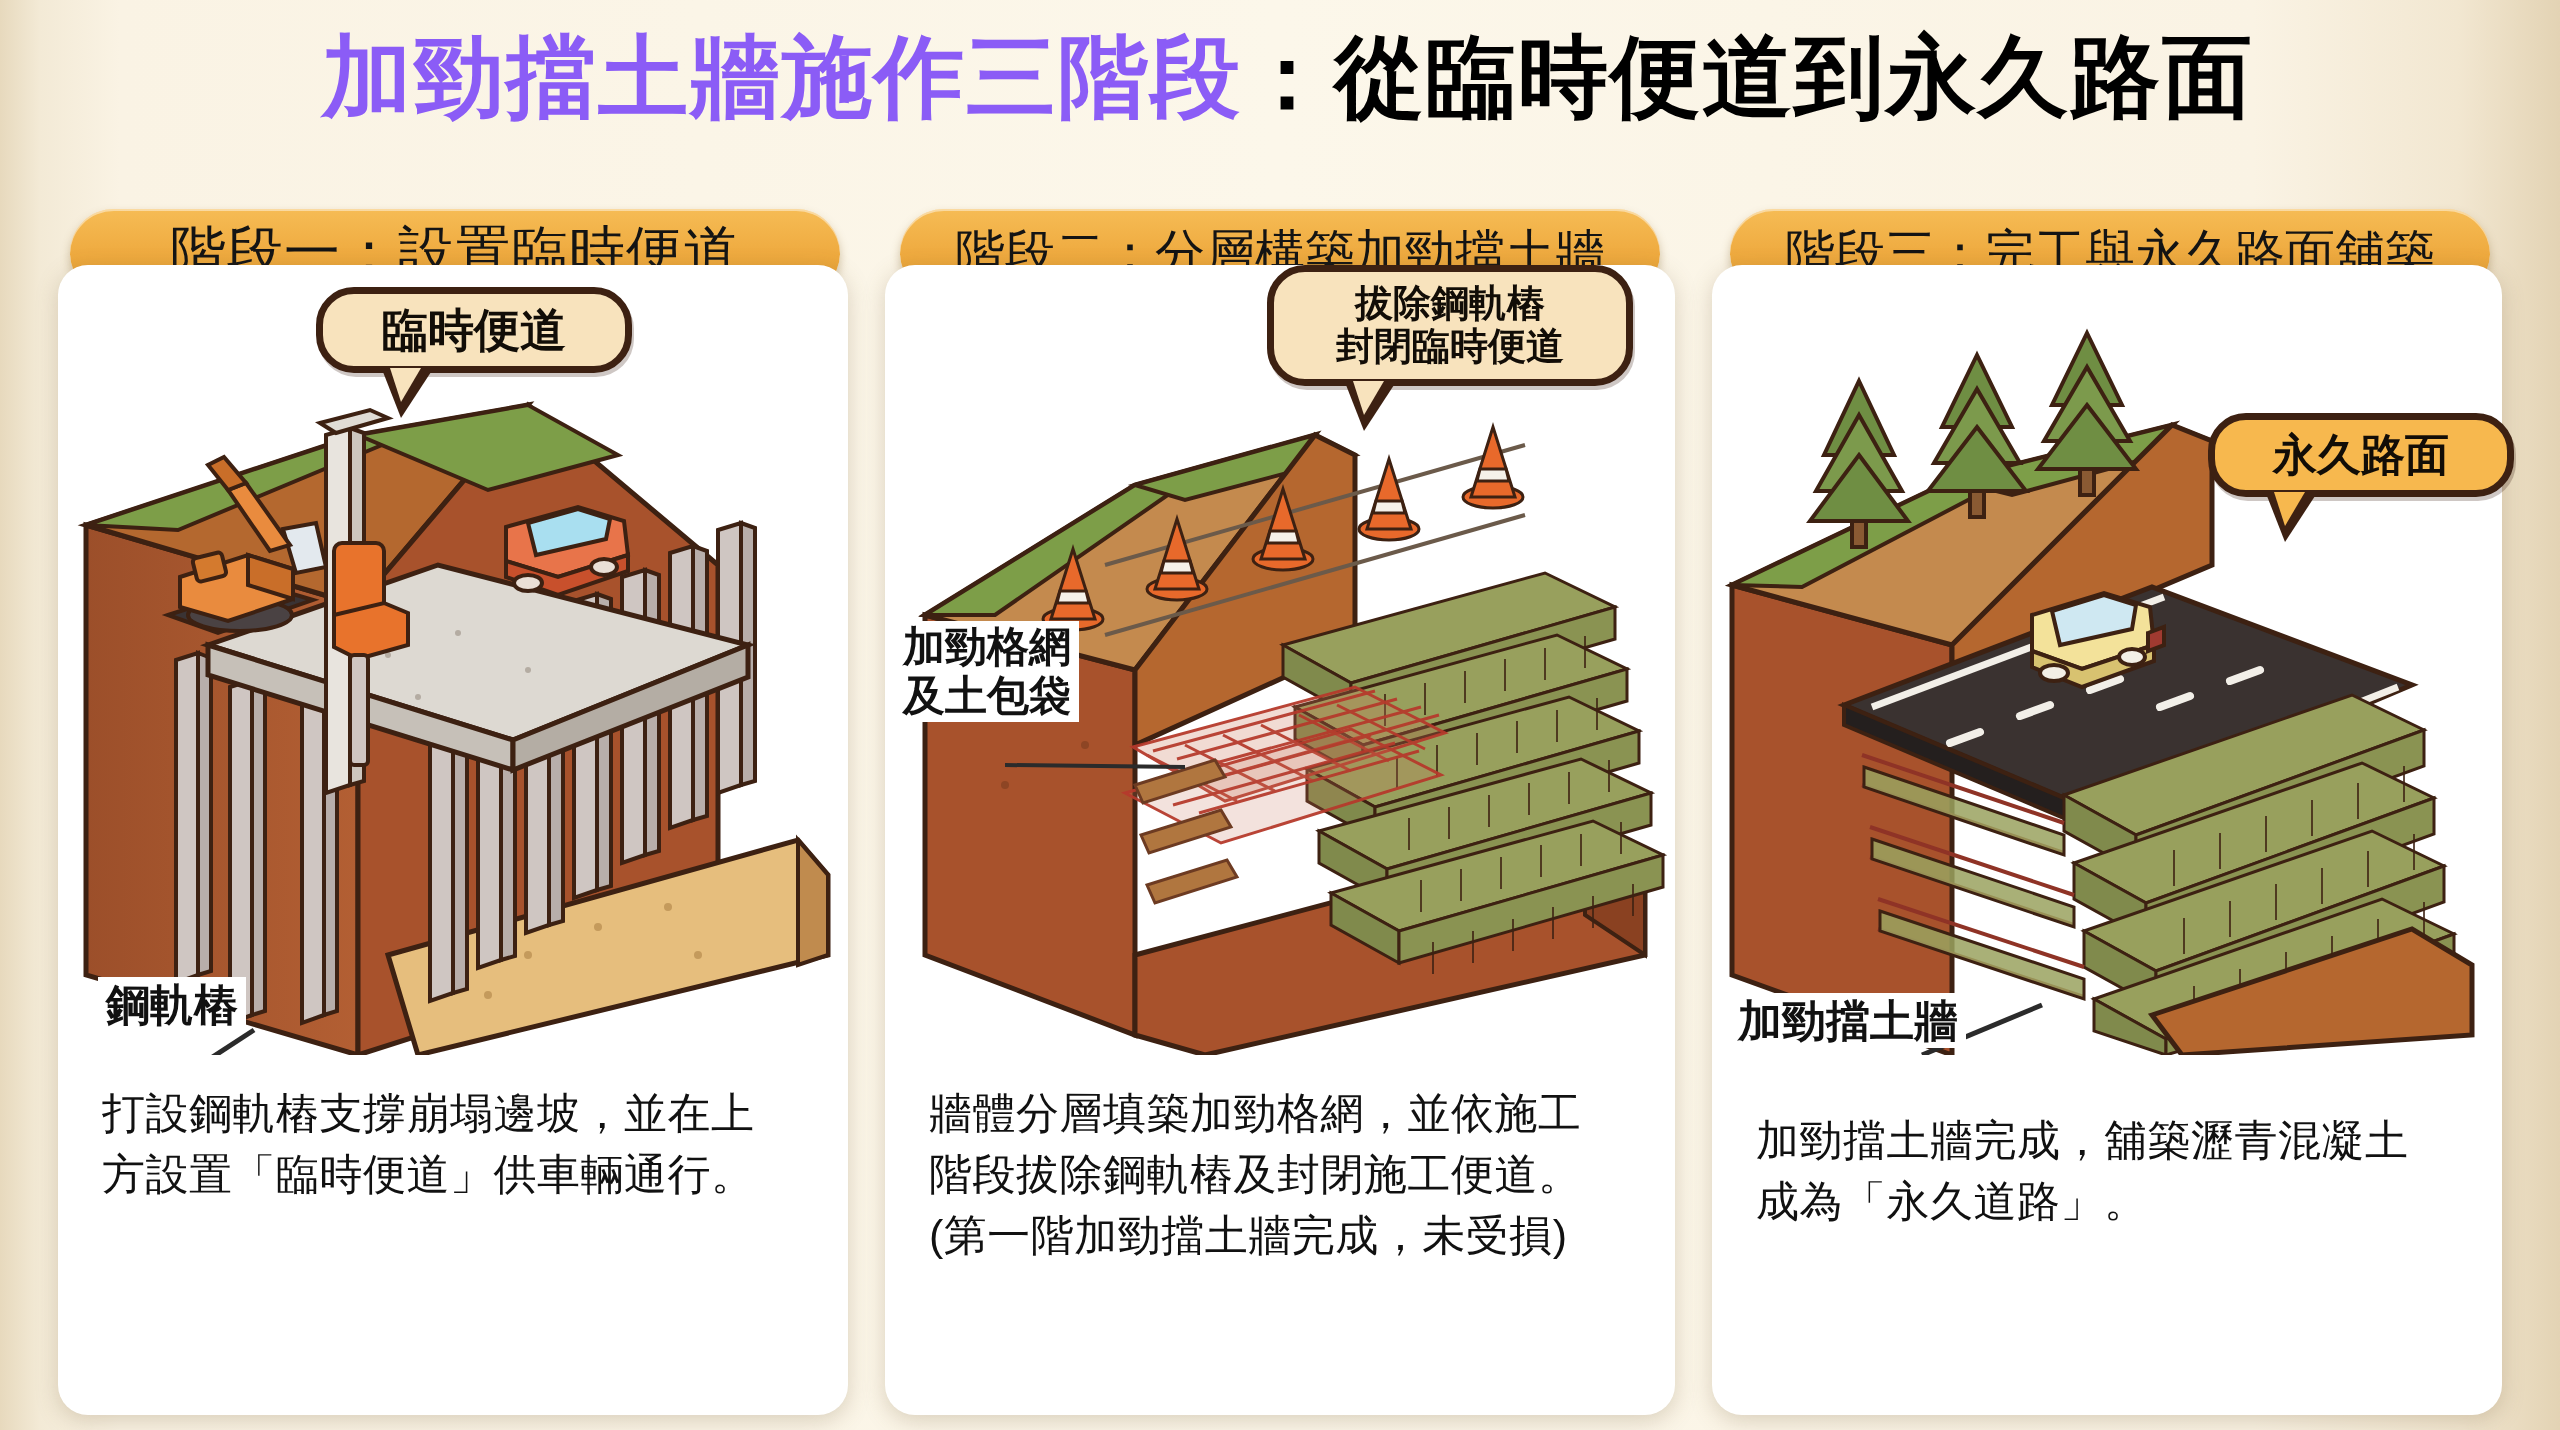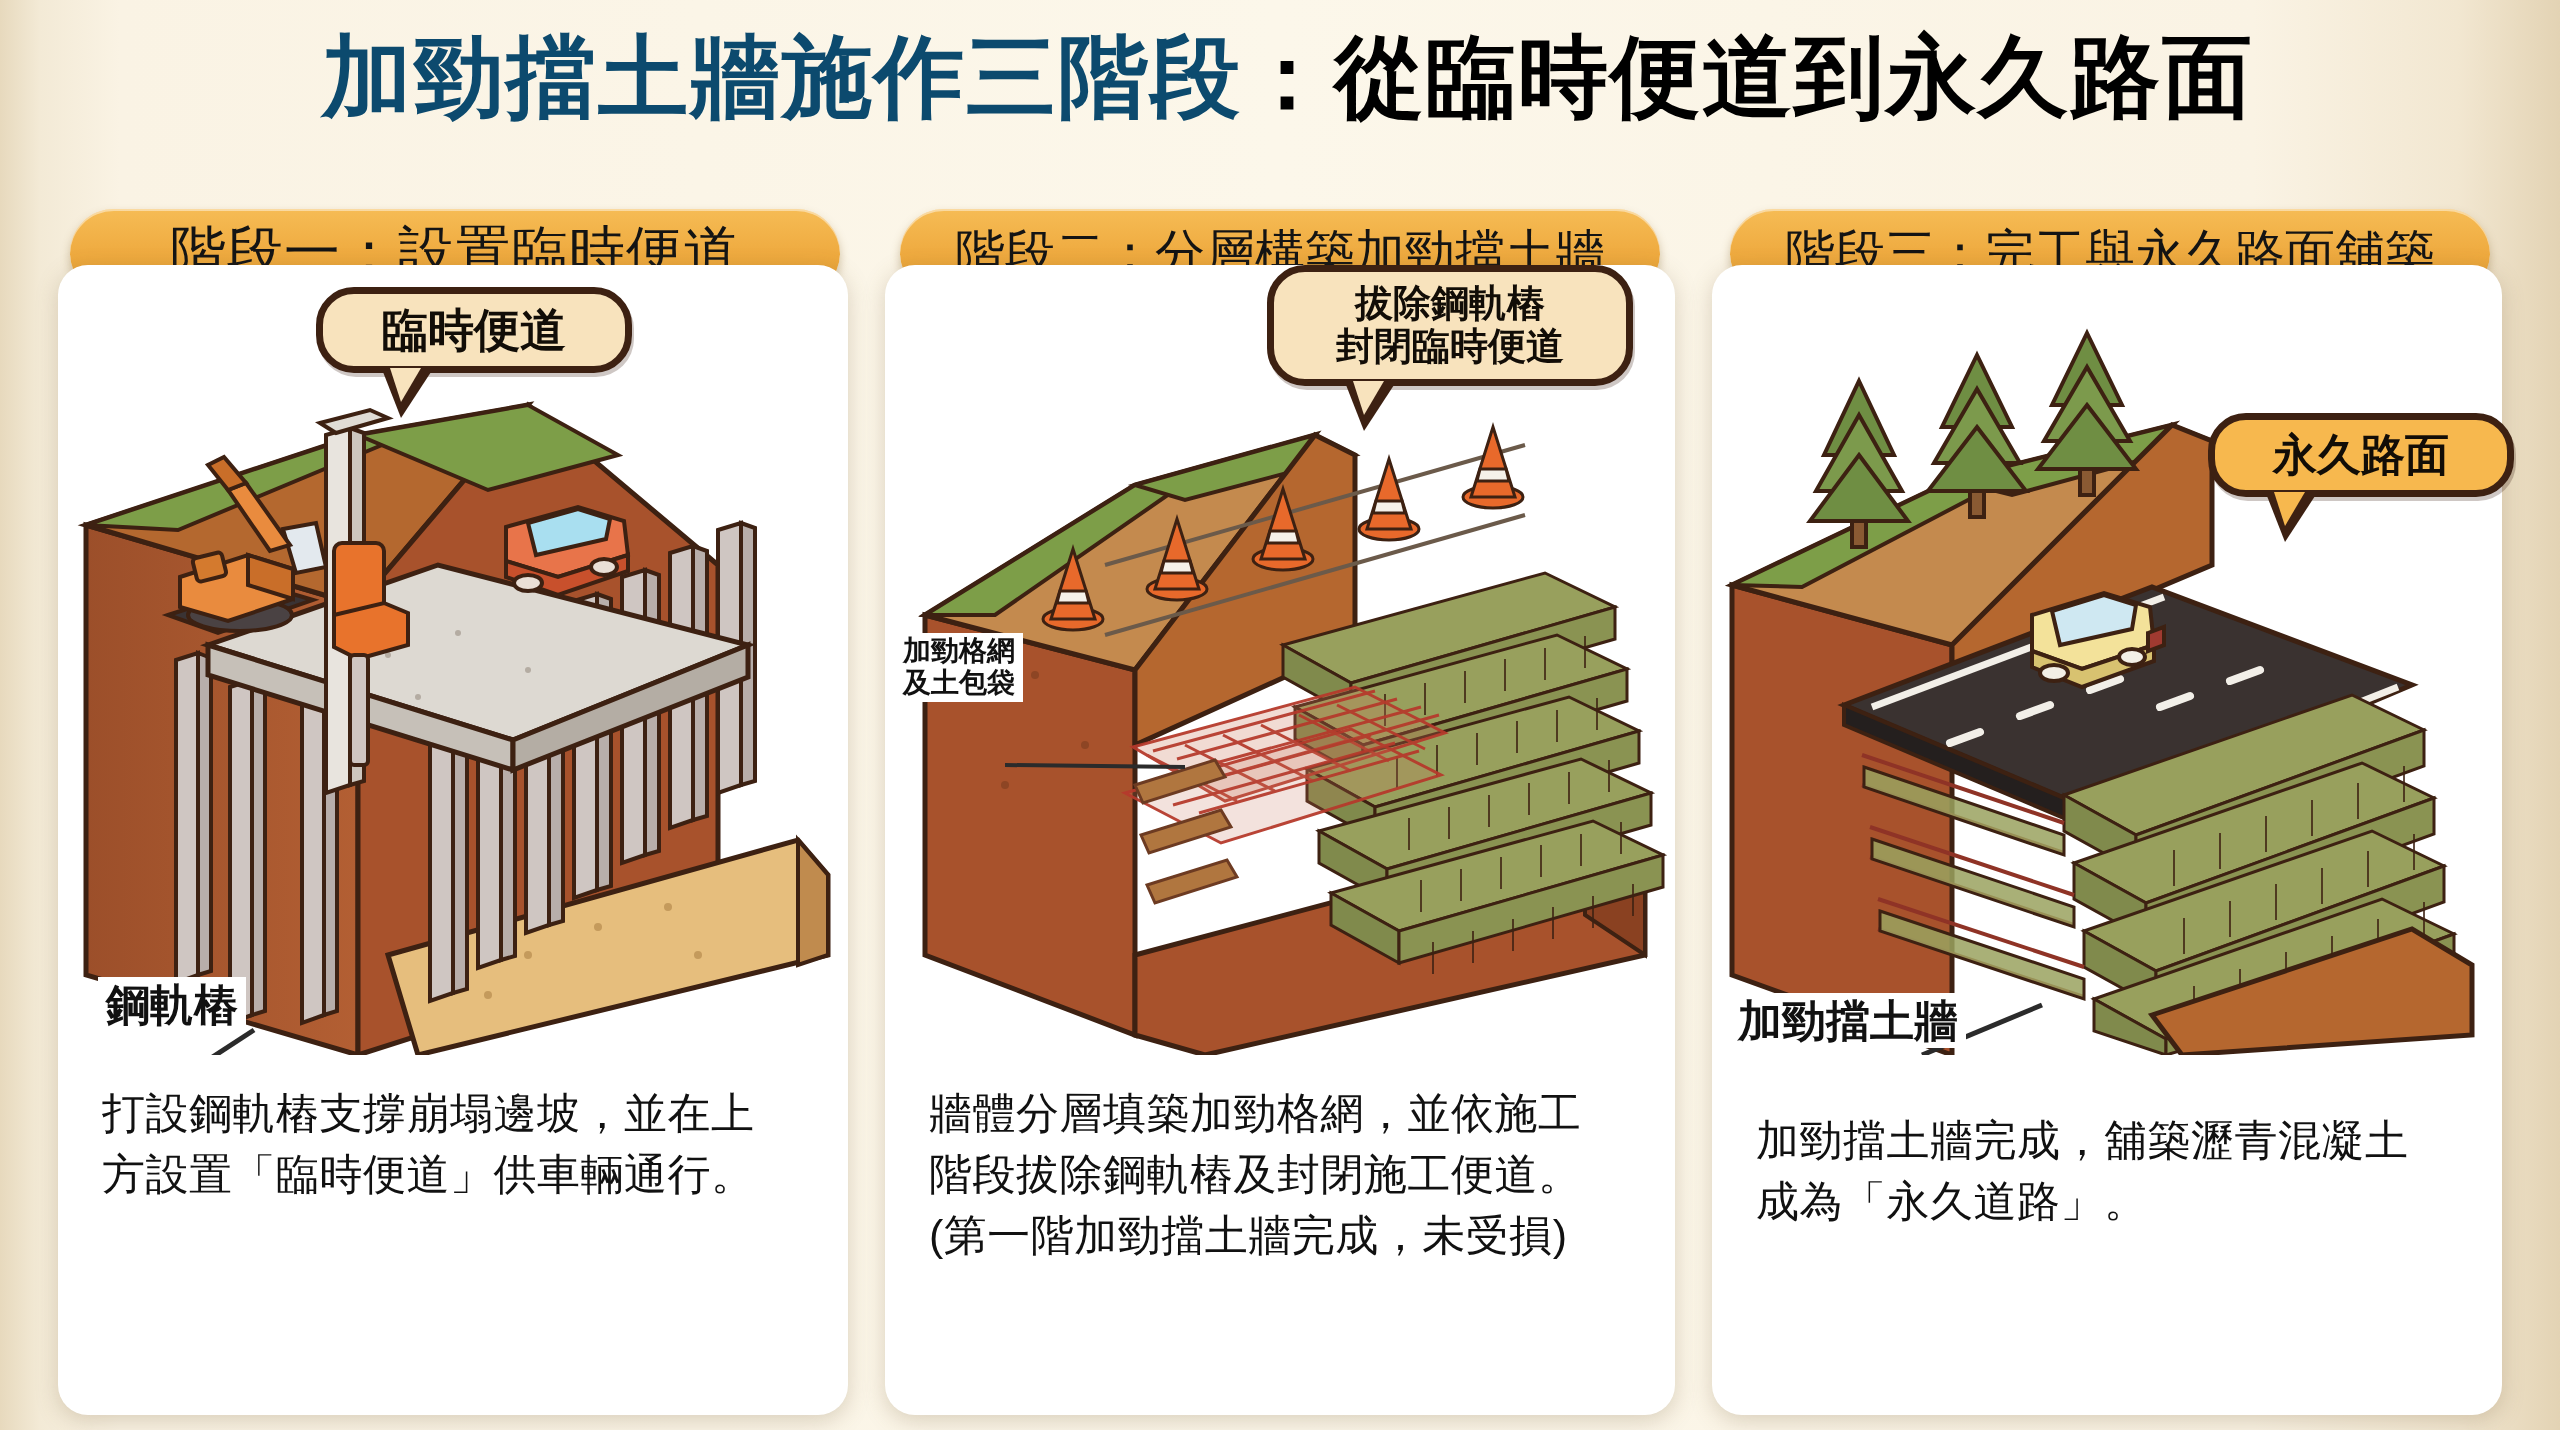--- a/index.html
+++ b/index.html
@@ -11,21 +11,21 @@
   }
   .page{position:relative;width:2560px;height:1430px;}
 
   
   .title{
     position:absolute;left:0;top:22px;width:2560px;
     text-align:center;white-space:nowrap;
     font-size:90px;font-weight:bold;letter-spacing:2px;
     line-height:110px;
   }
-  .title .red{color:#0c4a6e;margin-left:16px;}
+  .title .red{color:#8b5cf6;margin-left:16px;}
   .title .blk{color:#000000;}
 
   
   .panels{position:absolute;left:0;top:205px;width:2560px;height:1210px;}
   .panel{
     position:absolute;top:60px;width:790px;height:1150px;
     background:#ffffff;border-radius:30px;
     box-shadow:0 6px 22px rgba(120,95,60,.25);
   }
   .panel.p1{left:58px;}
@@ -329,21 +329,21 @@
       </div>
 
       <div class="callout" style="left:382px;top:0px;width:300px;font-size:38px;">
         <div>拔除鋼軌樁</div>
         <div>封閉臨時便道</div>
         <span class="tail" style="left:72px;bottom:-52px;">
             <i></i>
           </span>
       </div>
 
-      <div class="plabel" style="left:10px;top:368px;font-size:28px;">
+      <div class="plabel" style="left:10px;top:356px;font-size:42px;">
         <div id="p2l1">加勁格網</div>
         <div id="p2l2">及土包袋</div>
       </div>
 
       <div class="caption cap2">
         <div>牆體分層填築加勁格網，並依施工</div>
         <div>階段拔除鋼軌樁及封閉施工便道。</div>
         <div>(第一階加勁擋土牆完成，未受損)</div>
       </div>
     </div>

